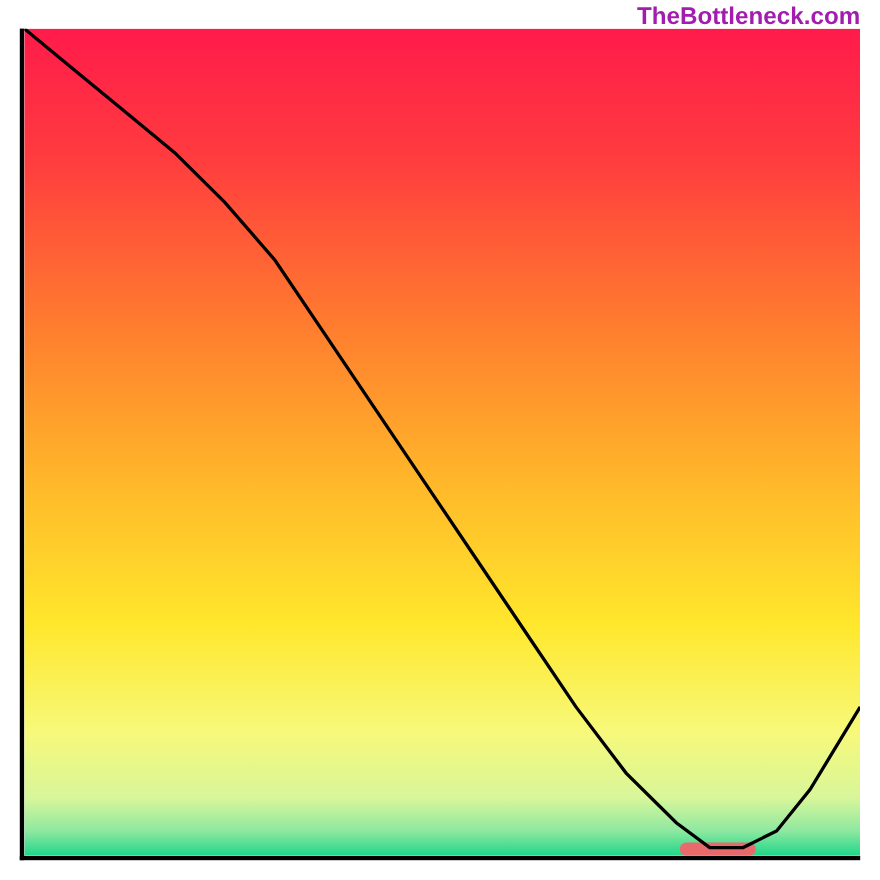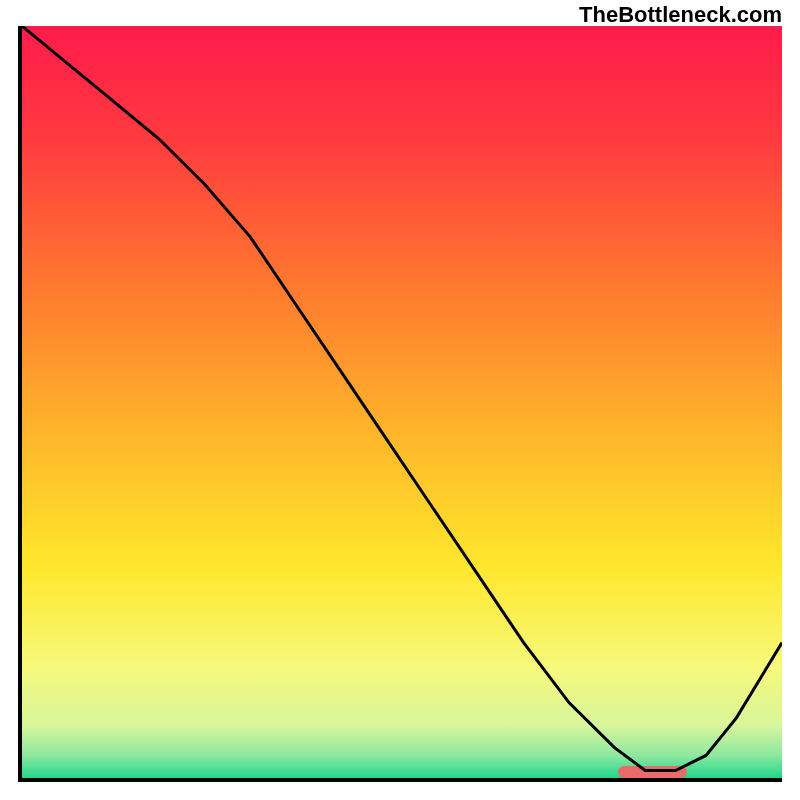--- a/index.html
+++ b/index.html
@@ -41,21 +41,21 @@
     border-radius: 6px;
     z-index: 2;
   }
   .watermark {
     position: absolute;
     top: 2px;
     right: 18px;
     font-family: Arial, Helvetica, sans-serif;
     font-size: 22px;
     font-weight: bold;
-    color: #000000;
+    color: #a21caf;
     z-index: 5;
   }
 </style>
 </head>
 <body>
 
 <div class="chart-container">
   <div class="watermark">TheBottleneck.com</div>
   <div class="plot-area">
     <svg class="gradient-bg" viewBox="0 0 100 100" preserveAspectRatio="none">

